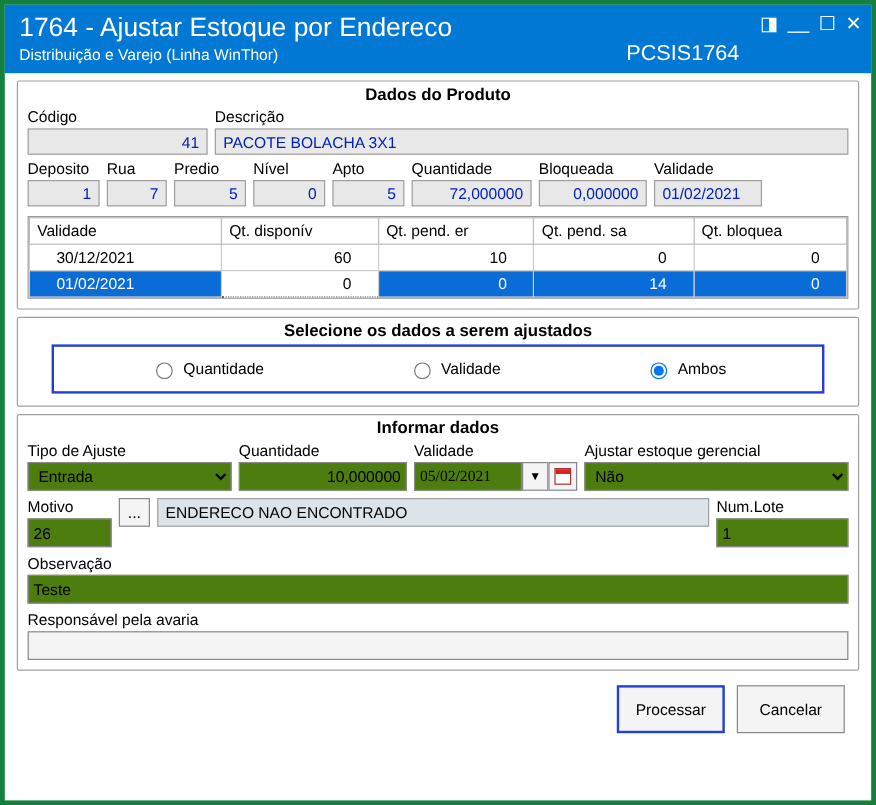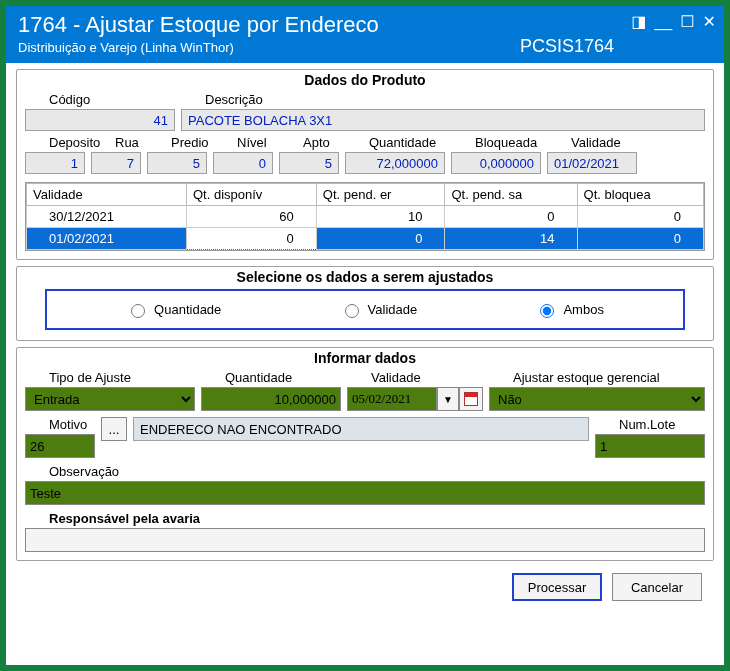--- a/index.html
+++ b/index.html
@@ -1,52 +1,52 @@
 <!DOCTYPE html>
 <html><head>
 <meta charset="utf-8">
 <style>
 * { box-sizing: border-box; font-family: Arial, sans-serif; }
 body { margin: 0; background: #fff; }
-.window { width: 730px; height: 671px; border: 6px solid #15803d; background: #fff; display: flex; flex-direction: column; }
+.window { width: 730px; height: 671px; border: 4px solid #15803d; background: #fff; display: flex; flex-direction: column; }
 .titlebar { background: #0078d4; color: #fff; padding: 6px 12px 8px 12px; position: relative; }
 .titlebar .title { font-size: 22px; font-weight: normal; }
 .titlebar .subtitle { font-size: 13px; margin-top: 2px; }
 .titlebar .sysid { position: absolute; right: 110px; top: 30px; font-size: 18px; }
 .winbtns { position: absolute; right: 8px; top: 6px; display: flex; gap: 8px; align-items: center; }
 .winbtns span { color: #fff; font-size: 16px; cursor: pointer; }
 .body { flex: 1; padding: 6px 10px 10px 10px; display: flex; flex-direction: column; gap: 6px; font-size: 13px; color: #000; border-radius: 17px; }
 .groupbox { border: 1px solid #a0a0a0; border-radius: 2px; padding: 6px 8px 8px 8px; position: relative; }
 .groupbox > .legend { text-align: center; font-weight: bold; font-size: 14px; margin: -4px 0 4px 0; }
 .row { display: flex; gap: 6px; align-items: flex-end; }
 .field { display: flex; flex-direction: column; }
-.field label { font-size: 13px; margin-bottom: 2px; color: #000; margin-left: 24px; }
+.field label { font-size: 13px; margin-bottom: 2px; color: #000; }
 .ro { background: #e8e8e8; border: 1px solid #a0a0a0; height: 22px; padding: 2px 6px; display: flex; align-items: center; justify-content: flex-end; color: #0020c0; }
 .ro.left { justify-content: flex-start; }
 .grid { border: 1px solid #999; margin-top: 8px; }
 .grid table { border-collapse: collapse; width: 100%; font-size: 13px; }
 .grid th { background: #fff; border: 1px solid #bbb; text-align: left; padding: 3px 6px; font-weight: normal; }
 .grid td { border: 1px solid #ccc; padding: 3px 22px; text-align: right; }
 .grid td:first-child { text-align: left; }
 .grid tr.selected td { background: #0a6cd6; color: #fff; }
 .grid tr.selected td:first-child { background: #0a6cd6; }
 .grid tr.selected td.white { background: #fff; color: #000; border: 1px dotted #666; }
 .radio-row { border: 2px solid #2040d0; padding: 10px 20px; display: flex; justify-content: space-around; align-items: center; margin: 2px 20px; }
 .radio-item { display: flex; align-items: center; gap: 6px; }
 .radio-item input { width: 14px; height: 14px; }
 select, input[type=text] { height: 24px; border: 1px solid #888; padding: 2px 4px; font-size: 13px; background: #4d7c0f; }
 .date-wrap { display: flex; }
 .date-wrap input { width: 90px; font-family: Liberation Serif, serif; }
 .date-wrap .cbtn { width: 22px; height: 24px; border: 1px solid #888; background: #f4f4f4; display: flex; align-items: center; justify-content: center; font-size: 10px; cursor: pointer; }
 .date-wrap .calbtn { width: 24px; height: 24px; border: 1px solid #888; background: #f4f4f4; display: flex; align-items: center; justify-content: center; cursor: pointer; }
 .calicon { width: 14px; height: 14px; background: linear-gradient(#d22 0 30%, #fff 30% 100%); border: 1px solid #a33; }
 .btnsmall { width: 26px; height: 24px; border: 1px solid #888; background: #f4f4f4; cursor: pointer; }
-.disabled-label { color: #a0a0a0; font-weight: bold; }
+.disabled-label { color: #a0a0a0; }
 .footer { display: flex; justify-content: flex-end; gap: 10px; padding: 6px 12px 0 0; }
-.btn { min-width: 90px; height: 28px; border: 1px solid #888; background: #f4f4f4; cursor: pointer; font-size: 13px; }
+.btn { min-width: 90px; height: 40px; border: 1px solid #888; background: #f4f4f4; cursor: pointer; font-size: 13px; }
 .btn.primary { border: 2px solid #2040d0; }
 .motivo-desc { flex: 1; background: #dce4ea; border: 1px solid #a0a0a0; height: 24px; padding: 2px 6px; display: flex; align-items: center; }
 </style>
 </head>
 <body>
 
 <div class="window">
   <div class="titlebar">
     <div class="title">1764 - Ajustar Estoque por Endereco</div>
     <div class="subtitle">Distribuição e Varejo (Linha WinThor)</div>

